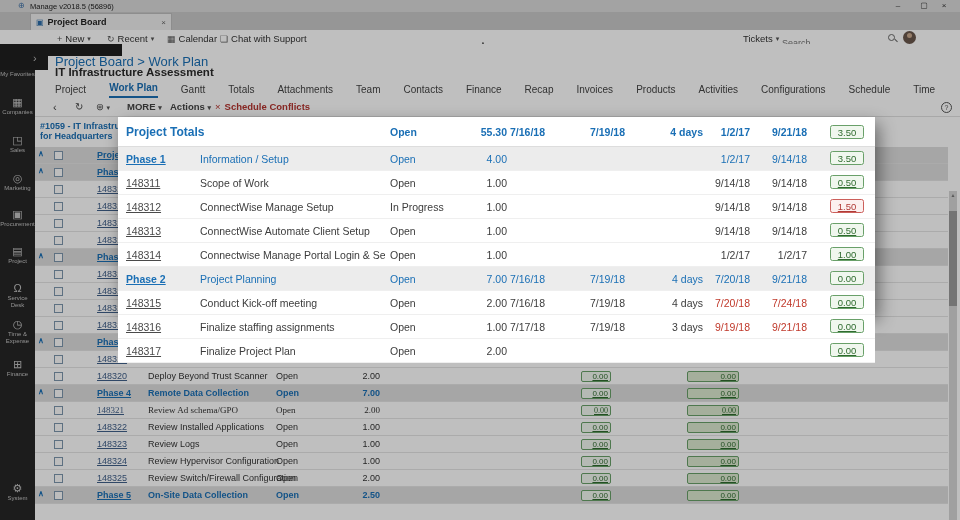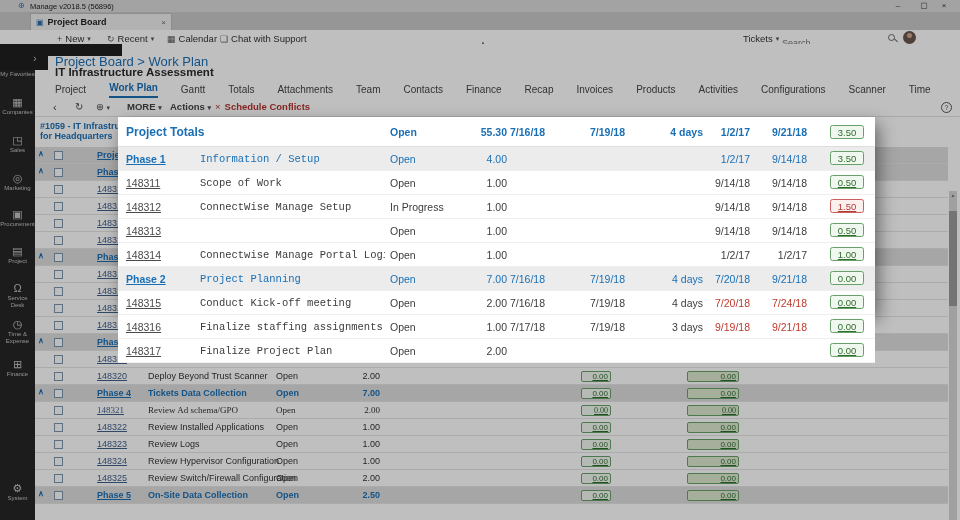--- a/index.html
+++ b/index.html
@@ -88,21 +88,21 @@
   .panel { position:absolute; left:118px; top:117px; width:757px; height:196px; background:#fff; z-index:50; box-shadow:4px 7px 16px rgba(0,0,0,0.45); }
   .panel-head { position:absolute; left:0; top:0; width:757px; height:30px; border-bottom:1px solid #ddd; }
   .panel-title { position:absolute; left:8px; top:8px; font-size:12px; font-weight:bold; color:#1a6fb5; }
   .tot { position:absolute; top:9px; font-size:10.5px; font-weight:bold; color:#1a6fb5; white-space:nowrap; }
   .ov-row { position:absolute; left:0; width:757px; height:24px; border-bottom:1px solid #efefef; background:#fff; }
   .ov-row.phase { background:#ececec; }
   .ov-cell { position:absolute; top:6px; font-size:10.5px; color:#3c3c3c; white-space:nowrap; }
   .ov-wbs { left:8px; text-decoration:underline; color:#4a4a4a; }
   .ov-row.phase .ov-cell { color:#1a6fb5; }
   .ov-row.phase .ov-wbs { font-weight:bold; color:#1a6fb5; }
-  .ov-desc { left:82px; max-width:185px; overflow:hidden;font-family:Liberation Mono, monospace; }
+  .ov-desc { left:82px; max-width:185px; overflow:hidden; }
   .ov-status { left:272px; }
   .r { text-align:right; }
   .ov-hours { left:344px; width:45px; }
   .ov-ss { left:385px; width:42px; }
   .ov-sf { left:465px; width:42px; }
   .ov-days { left:535px; width:50px; }
   .ov-start { left:590px; width:42px; }
   .ov-fin { left:645px; width:44px; }
   .red { color:#c0392b !important; }
   .ov-badge { position:absolute; left:712px; top:4px; width:34px; height:14px; border-radius:2.5px; font-size:9.5px; text-align:center; line-height:13px; }
@@ -224,21 +224,21 @@
         <span class="tab">Totals</span>
         <span class="tab">Attachments</span>
         <span class="tab">Team</span>
         <span class="tab">Contacts</span>
         <span class="tab">Finance</span>
         <span class="tab">Recap</span>
         <span class="tab">Invoices</span>
         <span class="tab">Products</span>
         <span class="tab">Activities</span>
         <span class="tab">Configurations</span>
-        <span class="tab">Scanner</span>
+        <span class="tab">Schedule</span>
         <span class="tab">Time</span>
       </div>
 
     <div class="toolrow">
       <span class="toolitem tool-back">‹</span>
       <span class="toolitem tool-refresh">↻</span>
       <span class="toolitem tool-view"><span>⊛</span> <span class="caret">▾</span></span>
       <span class="toolitem tool-more"><span>MORE</span> <span class="caret">▾</span></span>
       <span class="toolitem tool-actions"><span>Actions</span> <span class="caret">▾</span></span>
       <span class="toolitem tool-sc">
@@ -314,21 +314,21 @@
             <span class="bg-cell bg-desc">Deploy Beyond Trust Scanner</span>
             <span class="bg-cell bg-status">Open</span>
             <span class="bg-cell bg-hours">2.00</span>
             <span class="bg-b1">0.00</span>
             <span class="bg-b2">0.00</span>
           </div>
           <div class="bg-row gray" style="top: 267px;">
             <span class="bg-cell bg-arrow">∧</span>
             <span class="bg-check"></span>
             <span class="bg-cell bg-wbs">Phase 4</span>
-            <span class="bg-cell bg-desc">Tickets Data Collection</span>
+            <span class="bg-cell bg-desc">Remote Data Collection</span>
             <span class="bg-cell bg-status">Open</span>
             <span class="bg-cell bg-hours">7.00</span>
             <span class="bg-b1">0.00</span>
             <span class="bg-b2">0.00</span>
           </div>
           <div class="bg-row" style="top: 284px; font-family: Liberation Serif, serif;">
             <span class="bg-check"></span>
             <span class="bg-cell bg-wbs">148321</span>
             <span class="bg-cell bg-desc">Review Ad schema/GPO</span>
             <span class="bg-cell bg-status">Open</span>
@@ -429,20 +429,21 @@
           <span class="ov-cell ov-wbs">148312</span>
           <span class="ov-cell ov-desc">ConnectWise Manage Setup</span>
           <span class="ov-cell ov-status">In Progress</span>
           <span class="ov-cell ov-hours r">1.00</span>
           <span class="ov-cell ov-start r">9/14/18</span>
           <span class="ov-cell ov-fin r">9/14/18</span>
           <span class="ov-badge red-b u">1.50</span>
         </div>
         <div class="ov-row" style="top: 102px;">
           <span class="ov-cell ov-wbs">148313</span>
+          <span class="ov-cell ov-desc">ConnectWise Automate Client Setup</span>
           <span class="ov-cell ov-status">Open</span>
           <span class="ov-cell ov-hours r">1.00</span>
           <span class="ov-cell ov-start r">9/14/18</span>
           <span class="ov-cell ov-fin r">9/14/18</span>
           <span class="ov-badge green u">0.50</span>
         </div>
         <div class="ov-row" style="top: 126px;">
           <span class="ov-cell ov-wbs">148314</span>
           <span class="ov-cell ov-desc">Connectwise Manage Portal Login &amp; Secure ...</span>
           <span class="ov-cell ov-status">Open</span>

